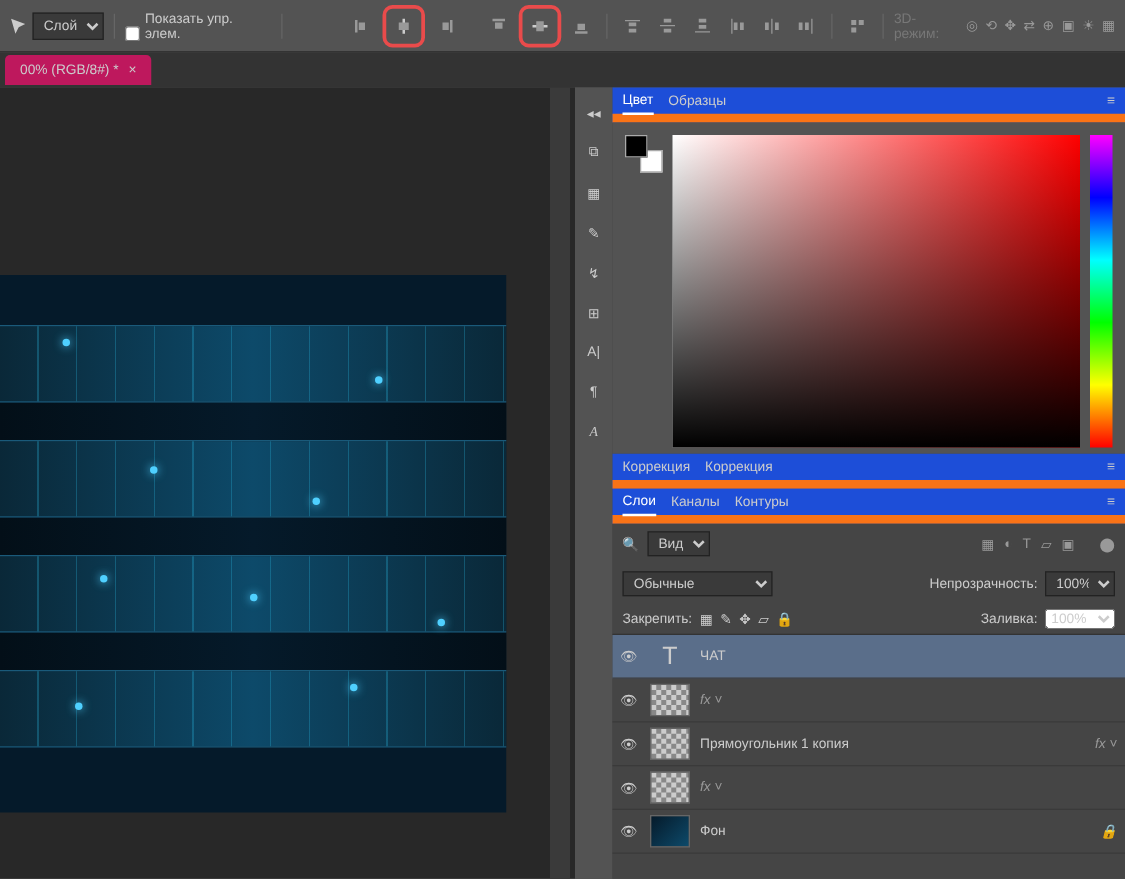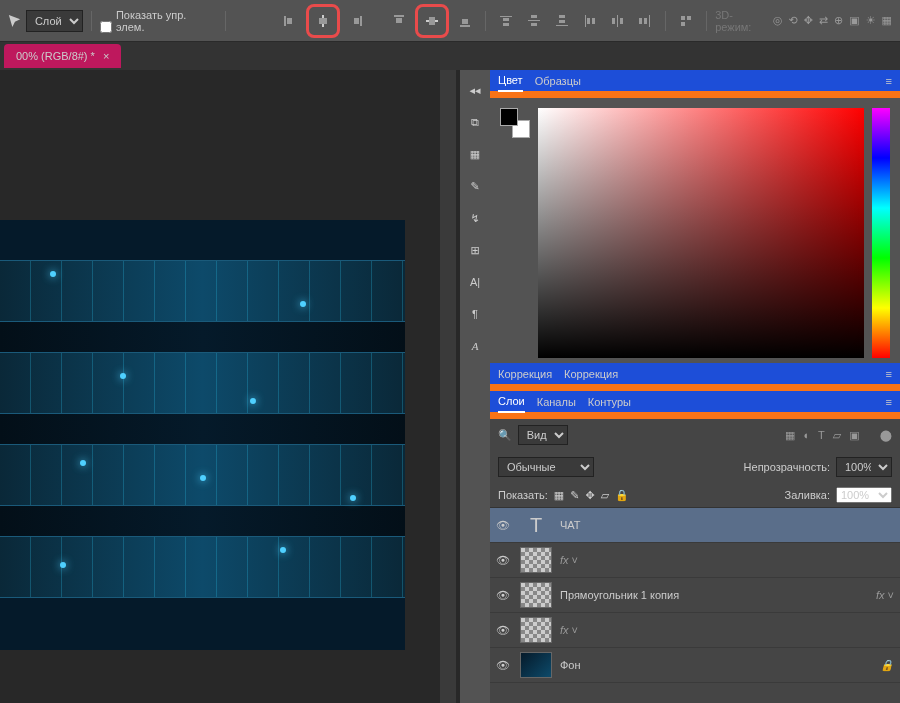--- a/index.html
+++ b/index.html
@@ -259,26 +259,26 @@
         <div class="lc-icons">
           <span>▦</span>
           <span>◐</span>
           <span>T</span>
           <span>▱</span>
           <span>▣</span>
           <span style="margin-left:12px">⬤</span>
         </div>
       </div>
       <div class="layer-controls">
-        <select style="width:96px"><option>Обычные</option></select>
+        <select style="width:120px"><option>Обычные</option></select>
         <span style="margin-left:auto">Непрозрачность:</span>
         <select style="width:56px"><option>100%</option></select>
       </div>
       <div class="lock-row">
-        <span>Показать:</span>
+        <span>Закрепить:</span>
         <span>▦</span>
         <span>✎</span>
         <span>✥</span>
         <span>▱</span>
         <span>🔒</span>
         <span style="margin-left:auto">Заливка:</span>
         <select style="width:56px"><option>100%</option></select>
       </div>
 
       <div class="layer-row sel">

